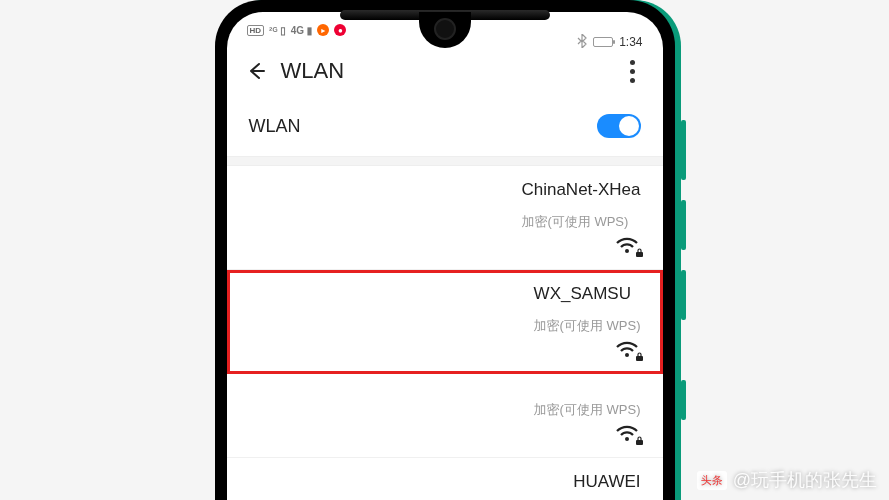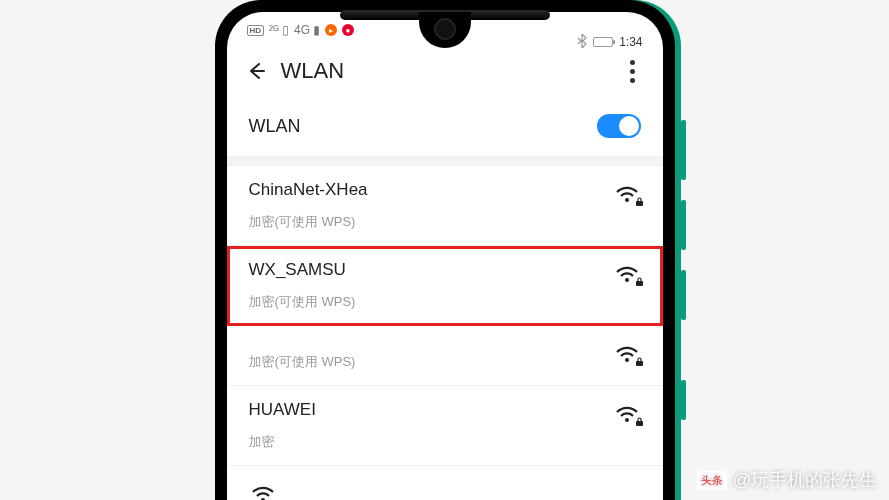--- a/index.html
+++ b/index.html
@@ -85,21 +85,21 @@
     padding: 0 20px;
     font-size: 11px;
     color: #555;
   }
   .status-left { display: flex; gap: 5px; align-items: center; flex: 1; }
   .status-right { display: flex; gap: 6px; align-items: center; margin-top: 24px; }
   .hd-badge {
     font-size: 8px; font-weight: bold; border: 1px solid #888; border-radius: 2px;
     padding: 0 2px; color: #666;
   }
-  .sig-txt { font-size: 12px; color: #777; }
+  .sig-txt { font-size: 10px; color: #777; font-weight: bold; }
   .mini-icon {
     width: 12px; height: 12px; border-radius: 50%; display:inline-flex;
     align-items:center; justify-content:center; font-size:8px; color:#fff;
   }
   .mi-orange { background:#f60; }
   .mi-red { background:#e03; }
   .bt-icon { color:#999; font-size:12px; }
   .batt {
     width: 20px; height: 10px; border: 1px solid #999; border-radius: 2px;
     position: relative;
@@ -131,28 +131,28 @@
     width: 44px; height: 24px; background: #1a8cff; border-radius: 12px;
     position: relative;
   }
   .toggle::after {
     content:""; position:absolute; right:2px; top:2px; width:20px; height:20px;
     background:#fff; border-radius:50%;
   }
   .divider { height: 10px; background: #f4f4f4; border-top:1px solid #eee; border-bottom:1px solid #eee; }
   .list { }
   .network {
-    display:flex; align-items:flex-start; padding: 14px 22px;
+    display:flex; align-items:flex-end; padding: 14px 22px;
     border-bottom: 1px solid #f0f0f0;
     position: relative;
+    flex-direction: column;
   }
   .network.highlight {
     outline: 3px solid #e62020;
     outline-offset: -3px;
-    gap: 13px;
   }
   .net-text { flex:1; }
   .net-name { font-size: 17px; color:#222; }
   .net-sub { font-size: 13px; color:#999; margin-top:13px; }
   .wifi-icon {
     width: 28px; height: 24px; position:relative; display:flex;
     justify-content:center; align-items:flex-end;
   }
   .wifi-icon svg { display:block; }
   .wifi-lock {

